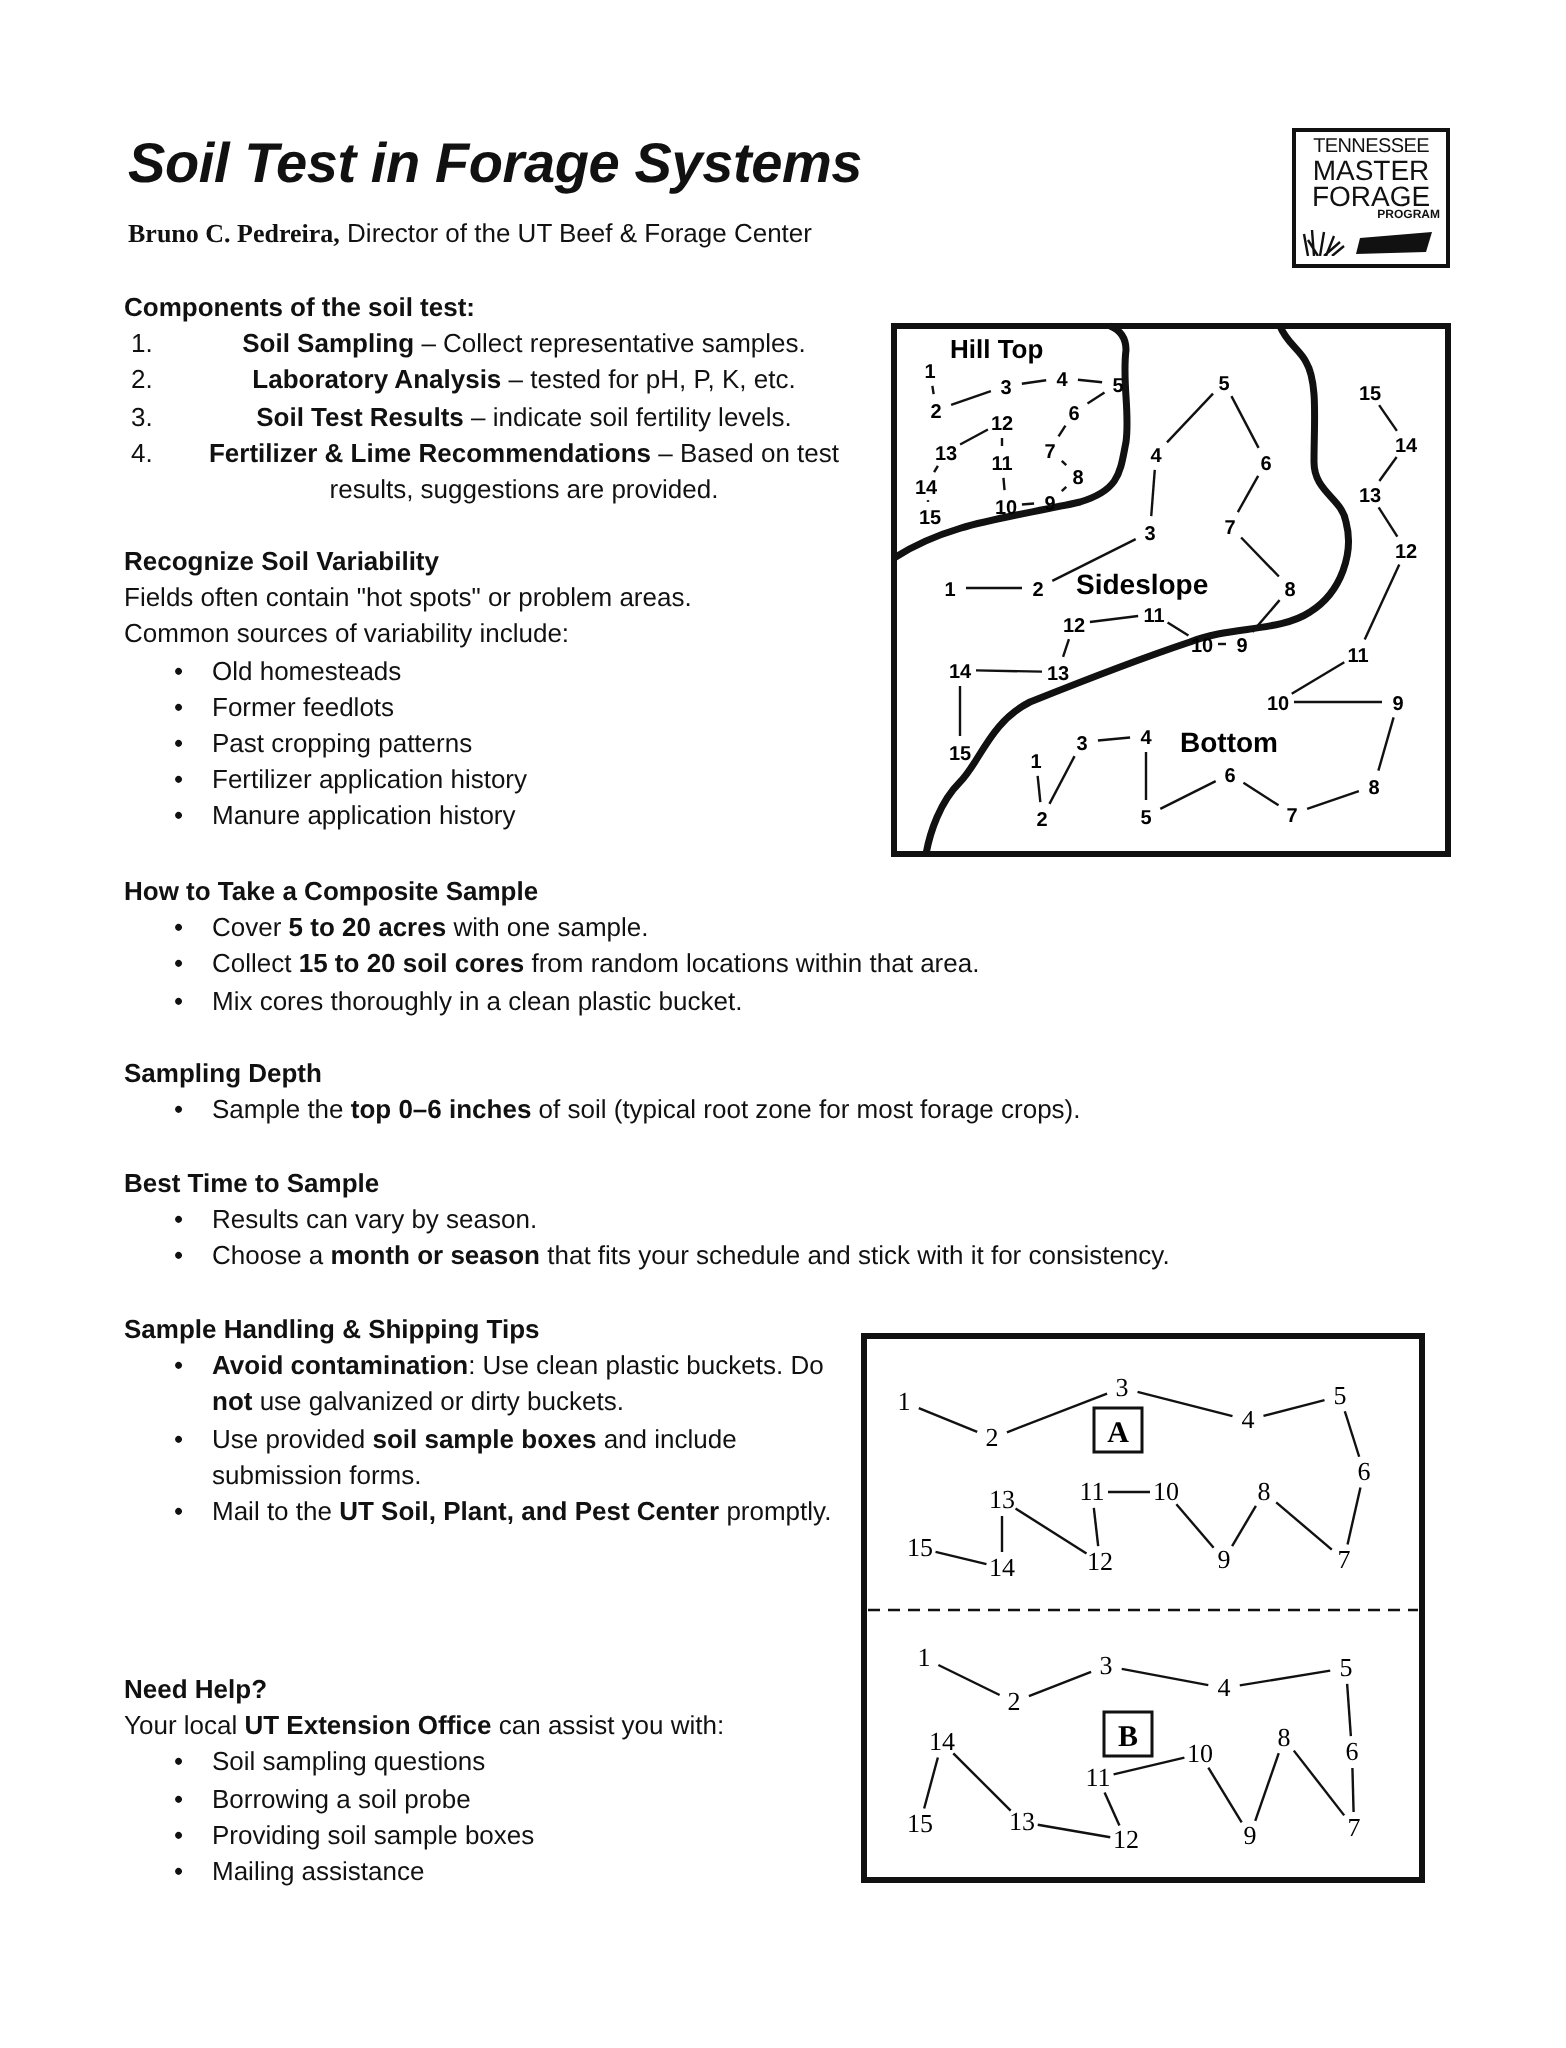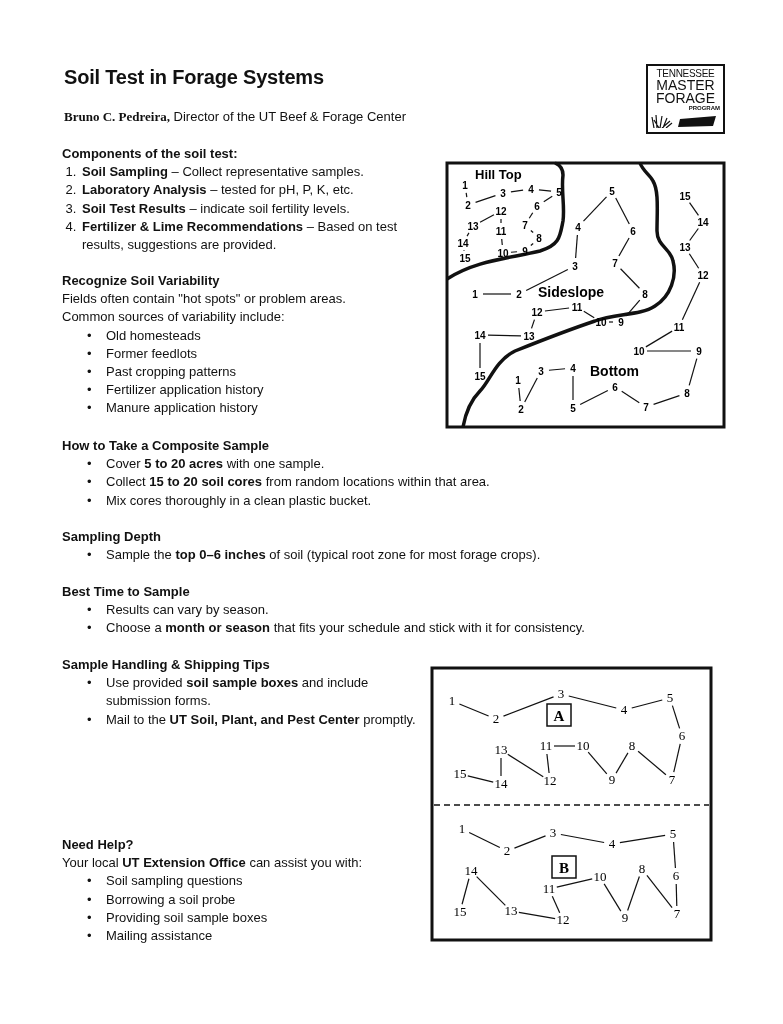--- a/index.html
+++ b/index.html
@@ -1,25 +1,25 @@
 <!DOCTYPE html>
 <html><head>
 <meta charset="utf-8">
 <style>
   html, body { margin:0; padding:0; background:#ffffff; }
   body { width:783px; height:1024px; position:relative; overflow:hidden;
          font-family:"Liberation Sans", "DejaVu Sans", sans-serif; color:#111; }
   .abs { position:absolute; }
-  h1 { position:absolute; left:64px; top:66px; margin:0; font-size:20px; font-weight:bold;
-       letter-spacing:-0.2px; }
+  h1 { position:absolute; left:64px; top:66px; margin:0; font-size:28px; font-weight:bold;
+       letter-spacing:-0.2px;font-style:italic; }
   .author { left:64px; top:109px; font-size:13px; }
   .author b { font-weight:bold;font-family:Liberation Serif, serif; }
   .sec-title { font-weight:bold; font-size:13px; margin:0; }
   .block { position:absolute; left:62px; font-size:13px; line-height:18.2px; }
-  ol { margin:0; padding-left:18px; }
+  ol { margin:0; padding-left:18px;text-align:center; }
   ol li { padding-left:2px; }
   ul { margin:0; padding-left:44px; list-style:none; }
   ul li { position:relative; }
   ul li::before { content:"•"; position:absolute; left:-19px; }
   .logo { position:absolute; left:646px; top:64px; width:79px; height:70px;
           border:2px solid #111; box-sizing:border-box; text-align:center; }
   .logo .l1 { font-size:10px; line-height:10px; margin-top:3px; letter-spacing:-0.3px; }
   .logo .l2 { font-size:14px; line-height:13px; font-weight:normal; letter-spacing:0; }
   .logo .l3 { font-size:6px; font-weight:bold; line-height:7px; text-align:right; padding-right:3px; }
   svg text { font-family:"Liberation Sans", sans-serif; }
@@ -90,20 +90,21 @@
   <p class="sec-title">Best Time to Sample</p>
   <ul>
     <li><span>Results can vary by season.</span></li>
     <li><span>Choose a </span><b>month or season</b><span> that fits your schedule and stick with it for consistency.</span></li>
   </ul>
 </div>
 
 <div class="block" style="top:656px; width:370px;">
   <p class="sec-title">Sample Handling &amp; Shipping Tips</p>
   <ul>
+    <li><b>Avoid contamination</b><span>: Use clean plastic buckets. Do </span><b>not</b><span> use galvanized or dirty buckets.</span></li>
     <li><span>Use provided </span><b>soil sample boxes</b><span> and include submission forms.</span></li>
     <li><span>Mail to the </span><b>UT Soil, Plant, and Pest Center</b><span> promptly.</span></li>
   </ul>
 </div>
 
 <div class="block" style="top:836px; width:380px;">
   <p class="sec-title">Need Help?</p>
   <div><span>Your local </span><b>UT Extension Office</b><span> can assist you with:</span></div>
   <ul>
     <li>Soil sampling questions</li>

